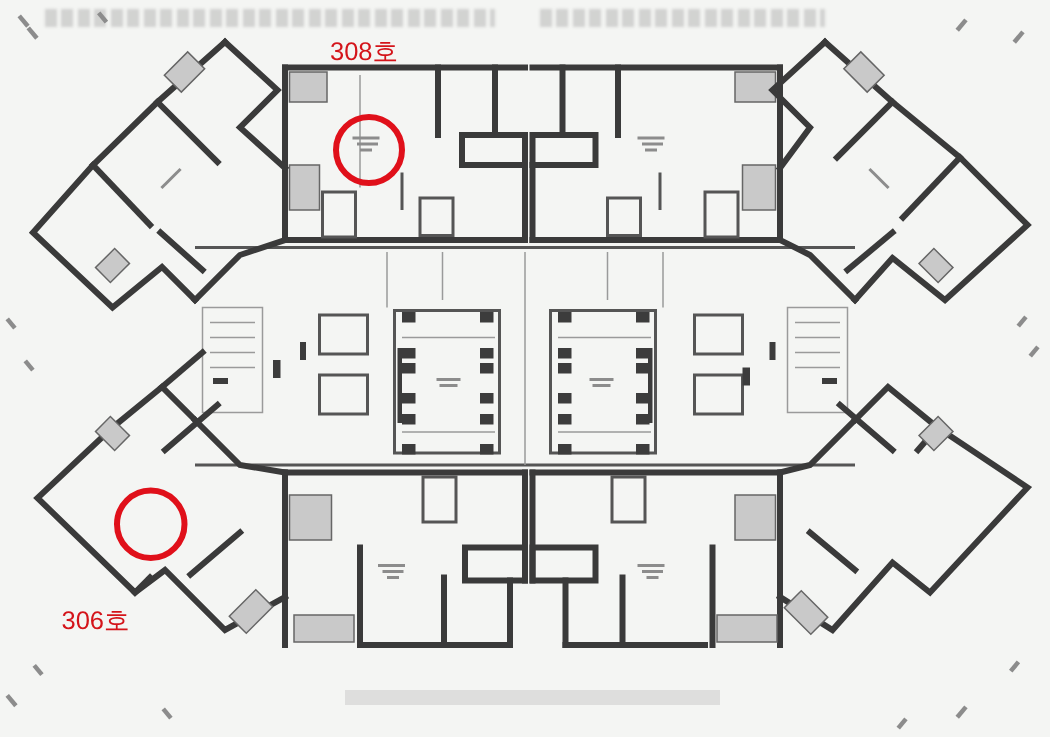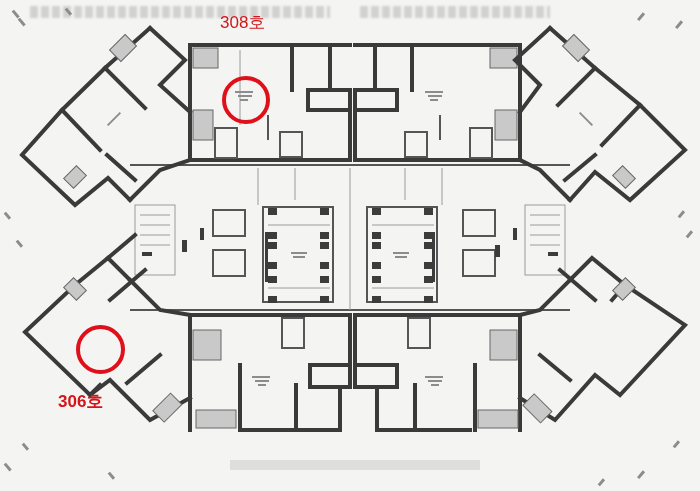--- a/index.html
+++ b/index.html
@@ -4,21 +4,21 @@
 <style>
   html, body { margin:0; padding:0; background:#f4f5f3; }
   body { width:700px; height:491px; overflow:hidden; position:relative; font-family:"Liberation Sans", sans-serif; }
   .plan { position:absolute; left:0; top:0; width:700px; height:491px; }
   .wall { stroke:#3a3a3a; stroke-width:4; fill:none; stroke-linecap:square; }
   .wall-thin { stroke:#555; stroke-width:2; fill:none; }
   .faint { stroke:#9a9a9a; stroke-width:1; fill:none; }
   .hatch { fill:#c9c9c9; stroke:#666; stroke-width:1; }
   .col { fill:#3c3c3c; }
   .noise { fill:#8c8c8c; }
-  .label { position:absolute; font-family:"Liberation Sans", sans-serif; font-size:17px; color:#d4141a; letter-spacing:0px; }
+  .label { position:absolute; font-family:"Liberation Sans", sans-serif; font-size:17px; color:#d4141a; letter-spacing:0px;margin-top:12px; }
   .marker { position:absolute; border:4px solid #e0101a; border-radius:50%; box-sizing:border-box; background:transparent; }
   .headerblur { position:absolute; top:6px; height:12px; background:repeating-linear-gradient(90deg, rgba(120,120,120,.28) 0 8px, transparent 8px 11px); filter:blur(1.2px); }
 </style>
 </head>
 <body>
 
 <div class="headerblur" style="left:30px;width:300px;"></div>
 <div class="headerblur" style="left:360px;width:190px;"></div>
 
 <svg class="plan" viewBox="0 0 700 491" xmlns="http://www.w3.org/2000/svg">
@@ -244,14 +244,14 @@
     <rect x="640" y="12" width="3" height="9" transform="rotate(40 641 16)"></rect>
     <rect x="678" y="20" width="3" height="9" transform="rotate(40 679 24)"></rect>
     <rect x="67" y="8" width="3" height="8" transform="rotate(-40 68 12)"></rect>
   </g>
   <rect x="230" y="460" width="250" height="10" fill="rgba(120,120,120,0.18)"></rect>
 </svg>
 
 <div class="label" style="left:220px;top:11px;">308호</div>
 <div class="marker" style="left:222px;top:76px;width:48px;height:48px;"></div>
 
-<div class="label" style="left:58px;top:390px;font-weight:bold;">306호</div>
+<div class="label" style="left:41px;top:390px;">306호</div>
 <div class="marker" style="left:76px;top:325px;width:49px;height:49px;"></div>
 
 </body></html>

